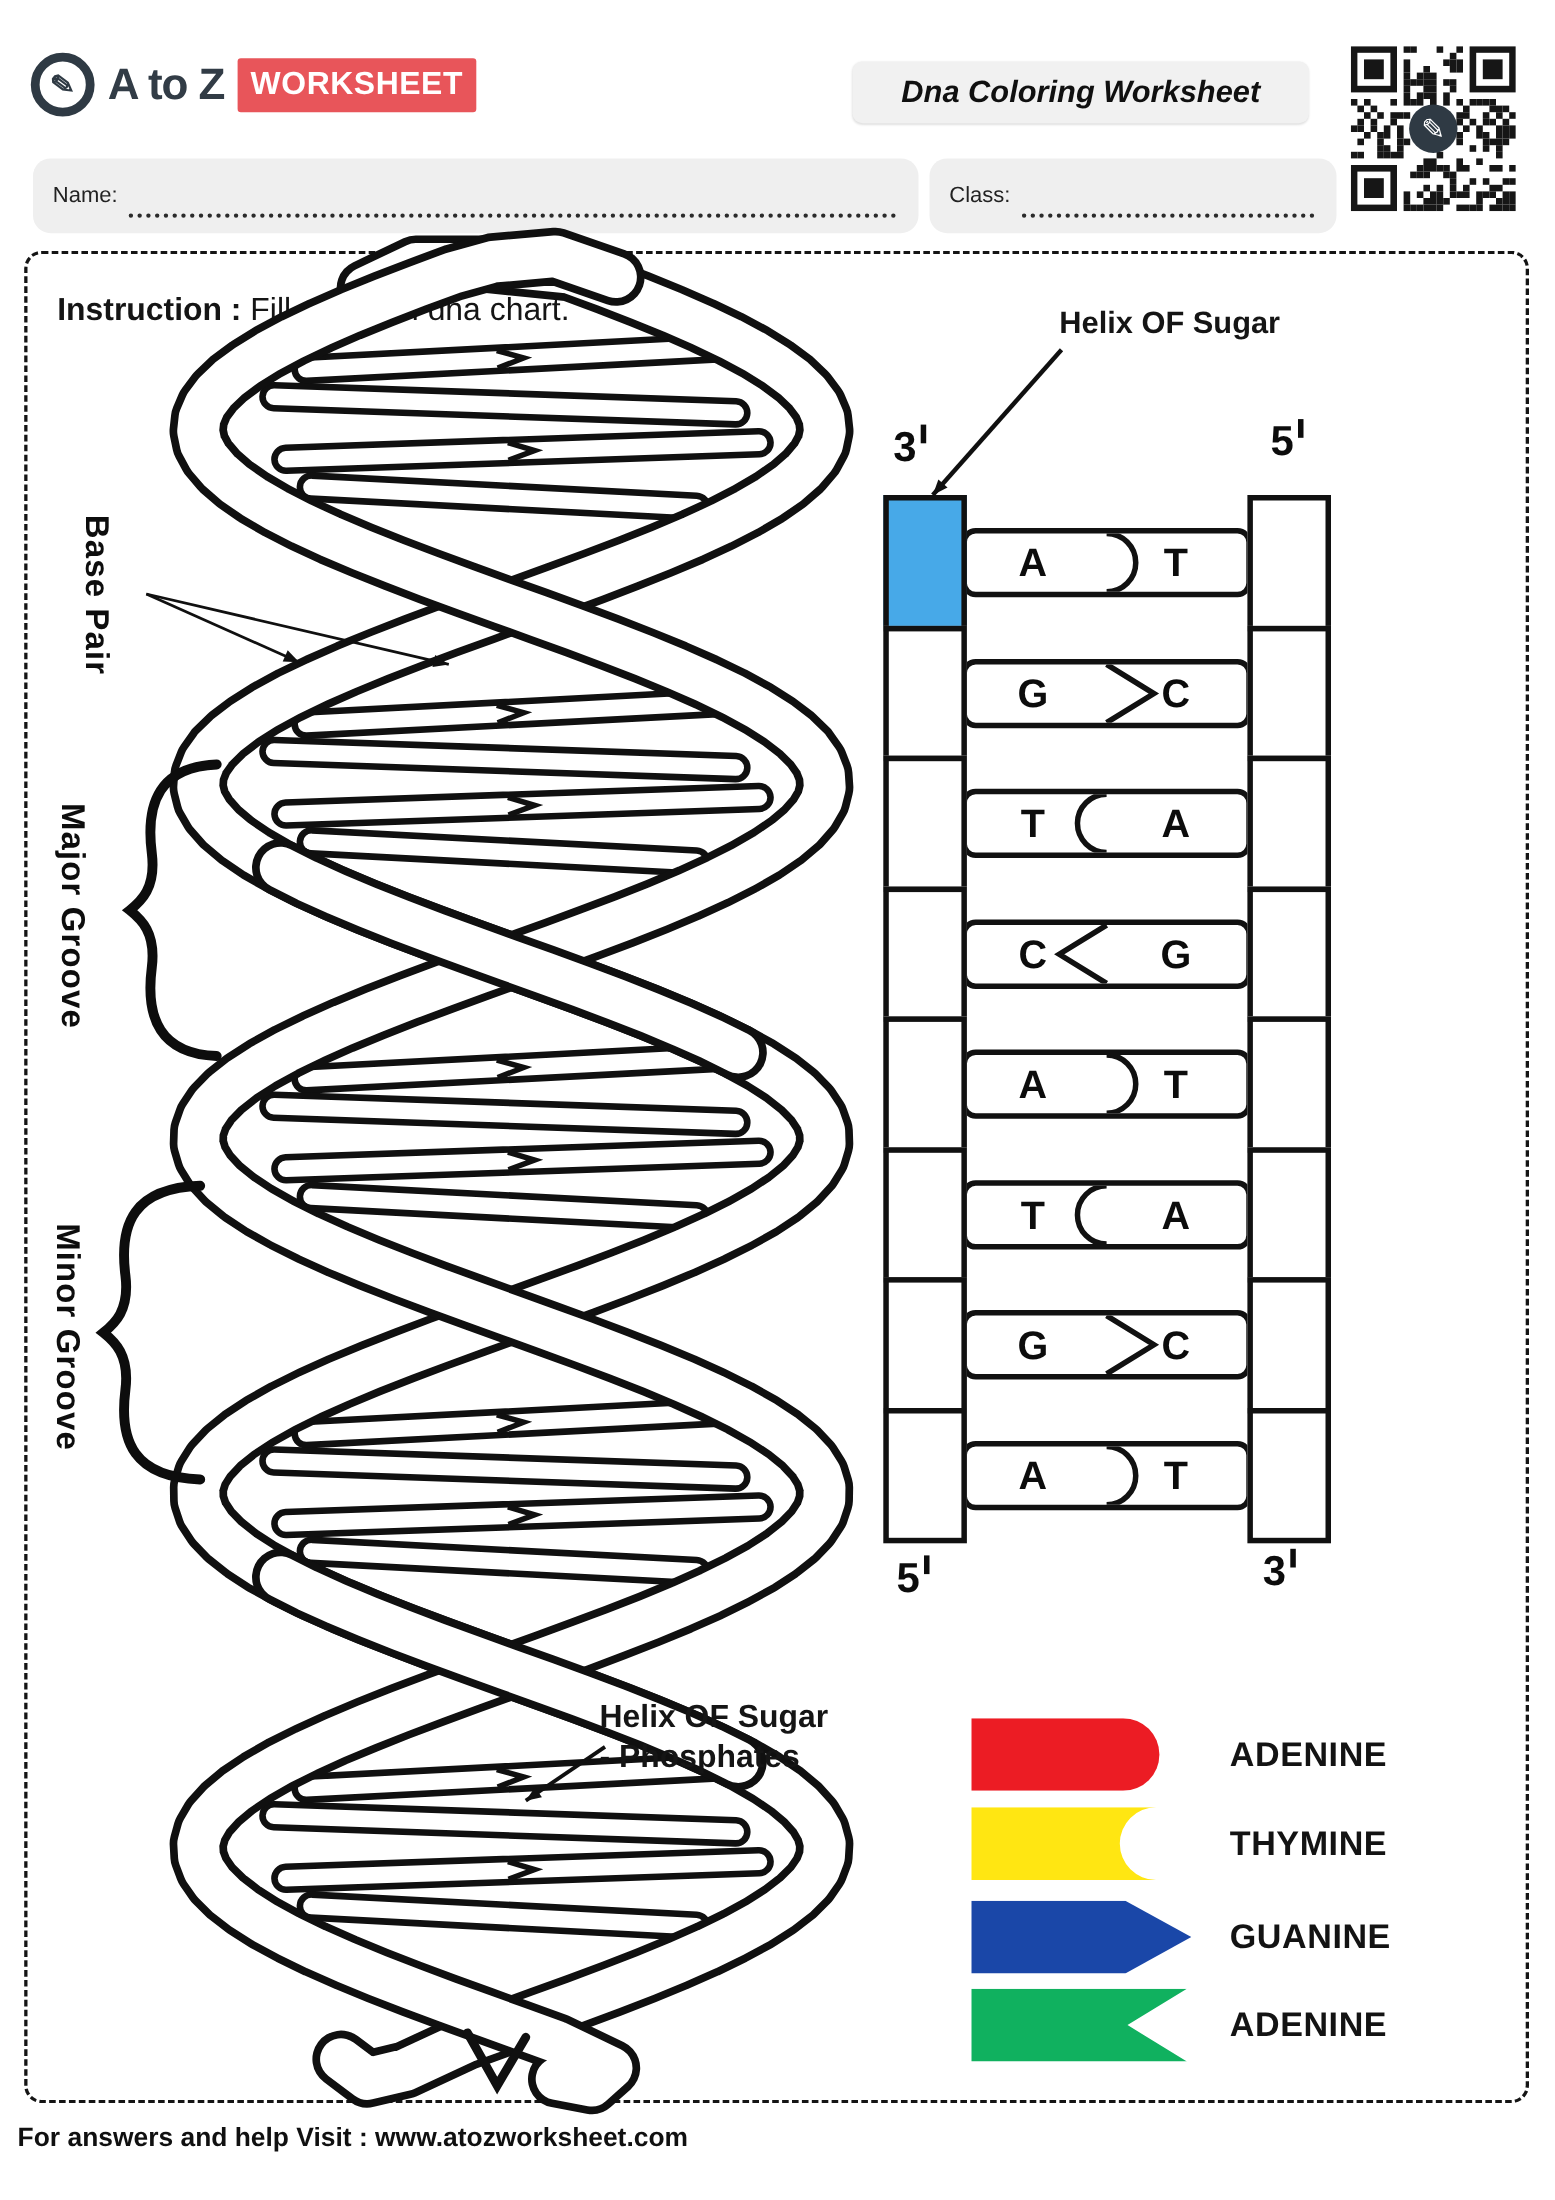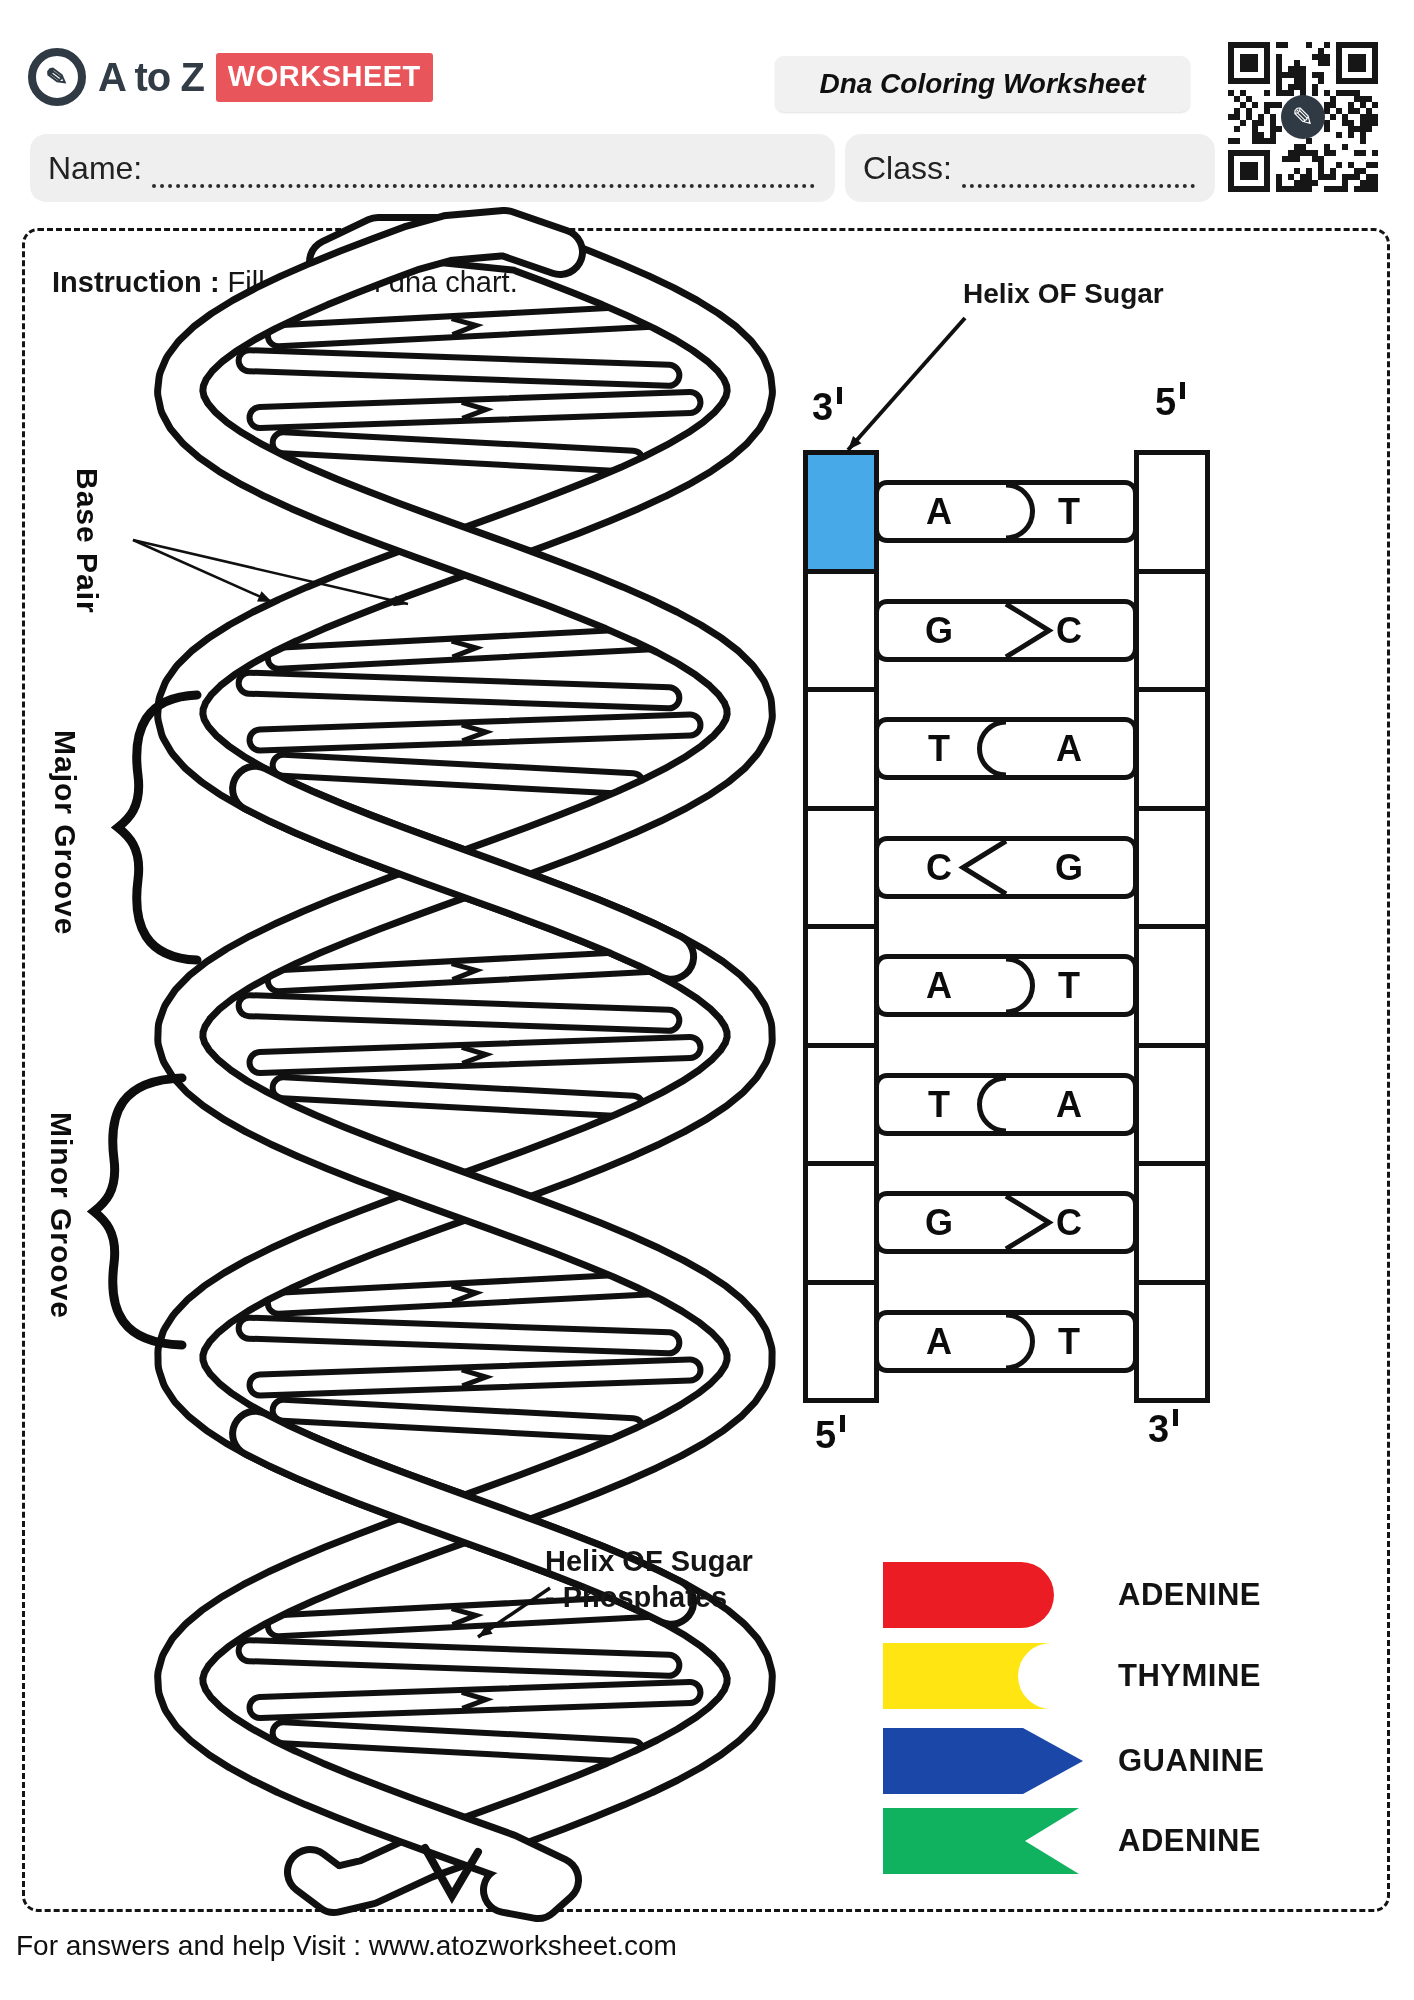--- a/index.html
+++ b/index.html
@@ -10,22 +10,22 @@
   .logo-wrap{position:absolute;left:28px;top:48px;display:flex;align-items:center;gap:12px;}
   .logo-circle{width:58px;height:58px;border-radius:50%;border:8px solid #2F3A44;box-sizing:border-box;
     display:flex;align-items:center;justify-content:center;background:#ffffff;}
   .logo-circle span{font-size:26px;color:#2F3A44;transform:rotate(-8deg);font-weight:bold;}
   .brand-first{font-size:40px;font-weight:800;color:#323C46;letter-spacing:-1px;text-align:center;}
   .brand-badge{background:#E8555A;color:#ffffff;font-weight:800;font-size:29px;letter-spacing:.5px;
     padding:7px 12px 9px;border-radius:3px;}
   .title-chip{position:absolute;left:775px;top:56px;width:415px;height:56px;background:#F1F1F1;border-radius:9px;
     display:flex;align-items:center;justify-content:center;font-size:28px;font-weight:700;color:#101010;
     box-shadow:0 1px 2px rgba(0,0,0,.12);font-style:italic;}
-  .field-box{position:absolute;top:134px;height:68px;background:#EFEFEF;border-radius:16px;display:flex;
-    align-items:center;padding:0 18px;box-sizing:border-box;font-size:32px;color:#222;}
+  .field-box{position:absolute;top:144px;height:68px;background:#EFEFEF;border-radius:16px;display:flex;
+    align-items:center;padding:0 18px;box-sizing:border-box;font-size:20px;color:#222;}
   #name-box{left:30px;width:805px;}
   #class-box{left:845px;width:370px;align-items:center;}
   .dotline{flex:1;border-bottom:4px dotted #2b2b2b;height:36px;margin-left:10px;margin-right:2px;}
   #qr-holder{position:absolute;left:1228px;top:42px;width:150px;height:150px;}
 
   
   #frame{position:absolute;left:22px;top:228px;width:1368px;height:1684px;border:3px dashed #141414;
     border-radius:16px;box-sizing:border-box;}
   #instruction{position:absolute;left:52px;top:266px;font-size:29px;}
   #instruction b{font-weight:800;}
@@ -54,21 +54,21 @@
   .prime-label{position:absolute;font-size:38px;font-weight:800;color:#0c0c0c;}
   .prime{display:inline-block;width:5px;height:17px;background:#0c0c0c;margin-left:4px;transform:translateY(-16px);}
 
   
   .legend-row{position:absolute;left:883px;height:66px;}
   .legend-row svg{position:absolute;left:0;top:0;}
   .legend-row .lab{position:absolute;left:235px;top:0;height:66px;line-height:66px;font-size:31px;font-weight:800;
     color:#131313;letter-spacing:.5px;white-space:nowrap;text-align:center;}
 
   
-  #footer{position:absolute;left:16px;top:1930px;font-size:28px;font-weight:400;color:#101010;}
+  #footer{position:absolute;left:16px;top:1930px;font-size:24px;font-weight:700;color:#101010;}
 
   #art{position:absolute;left:0;top:0;pointer-events:none;}
 </style>
 </head>
 <body>
 
 <div id="page" style="--hl: #47A9E8;">
 
   <div class="logo-wrap">
     <div class="logo-circle">

